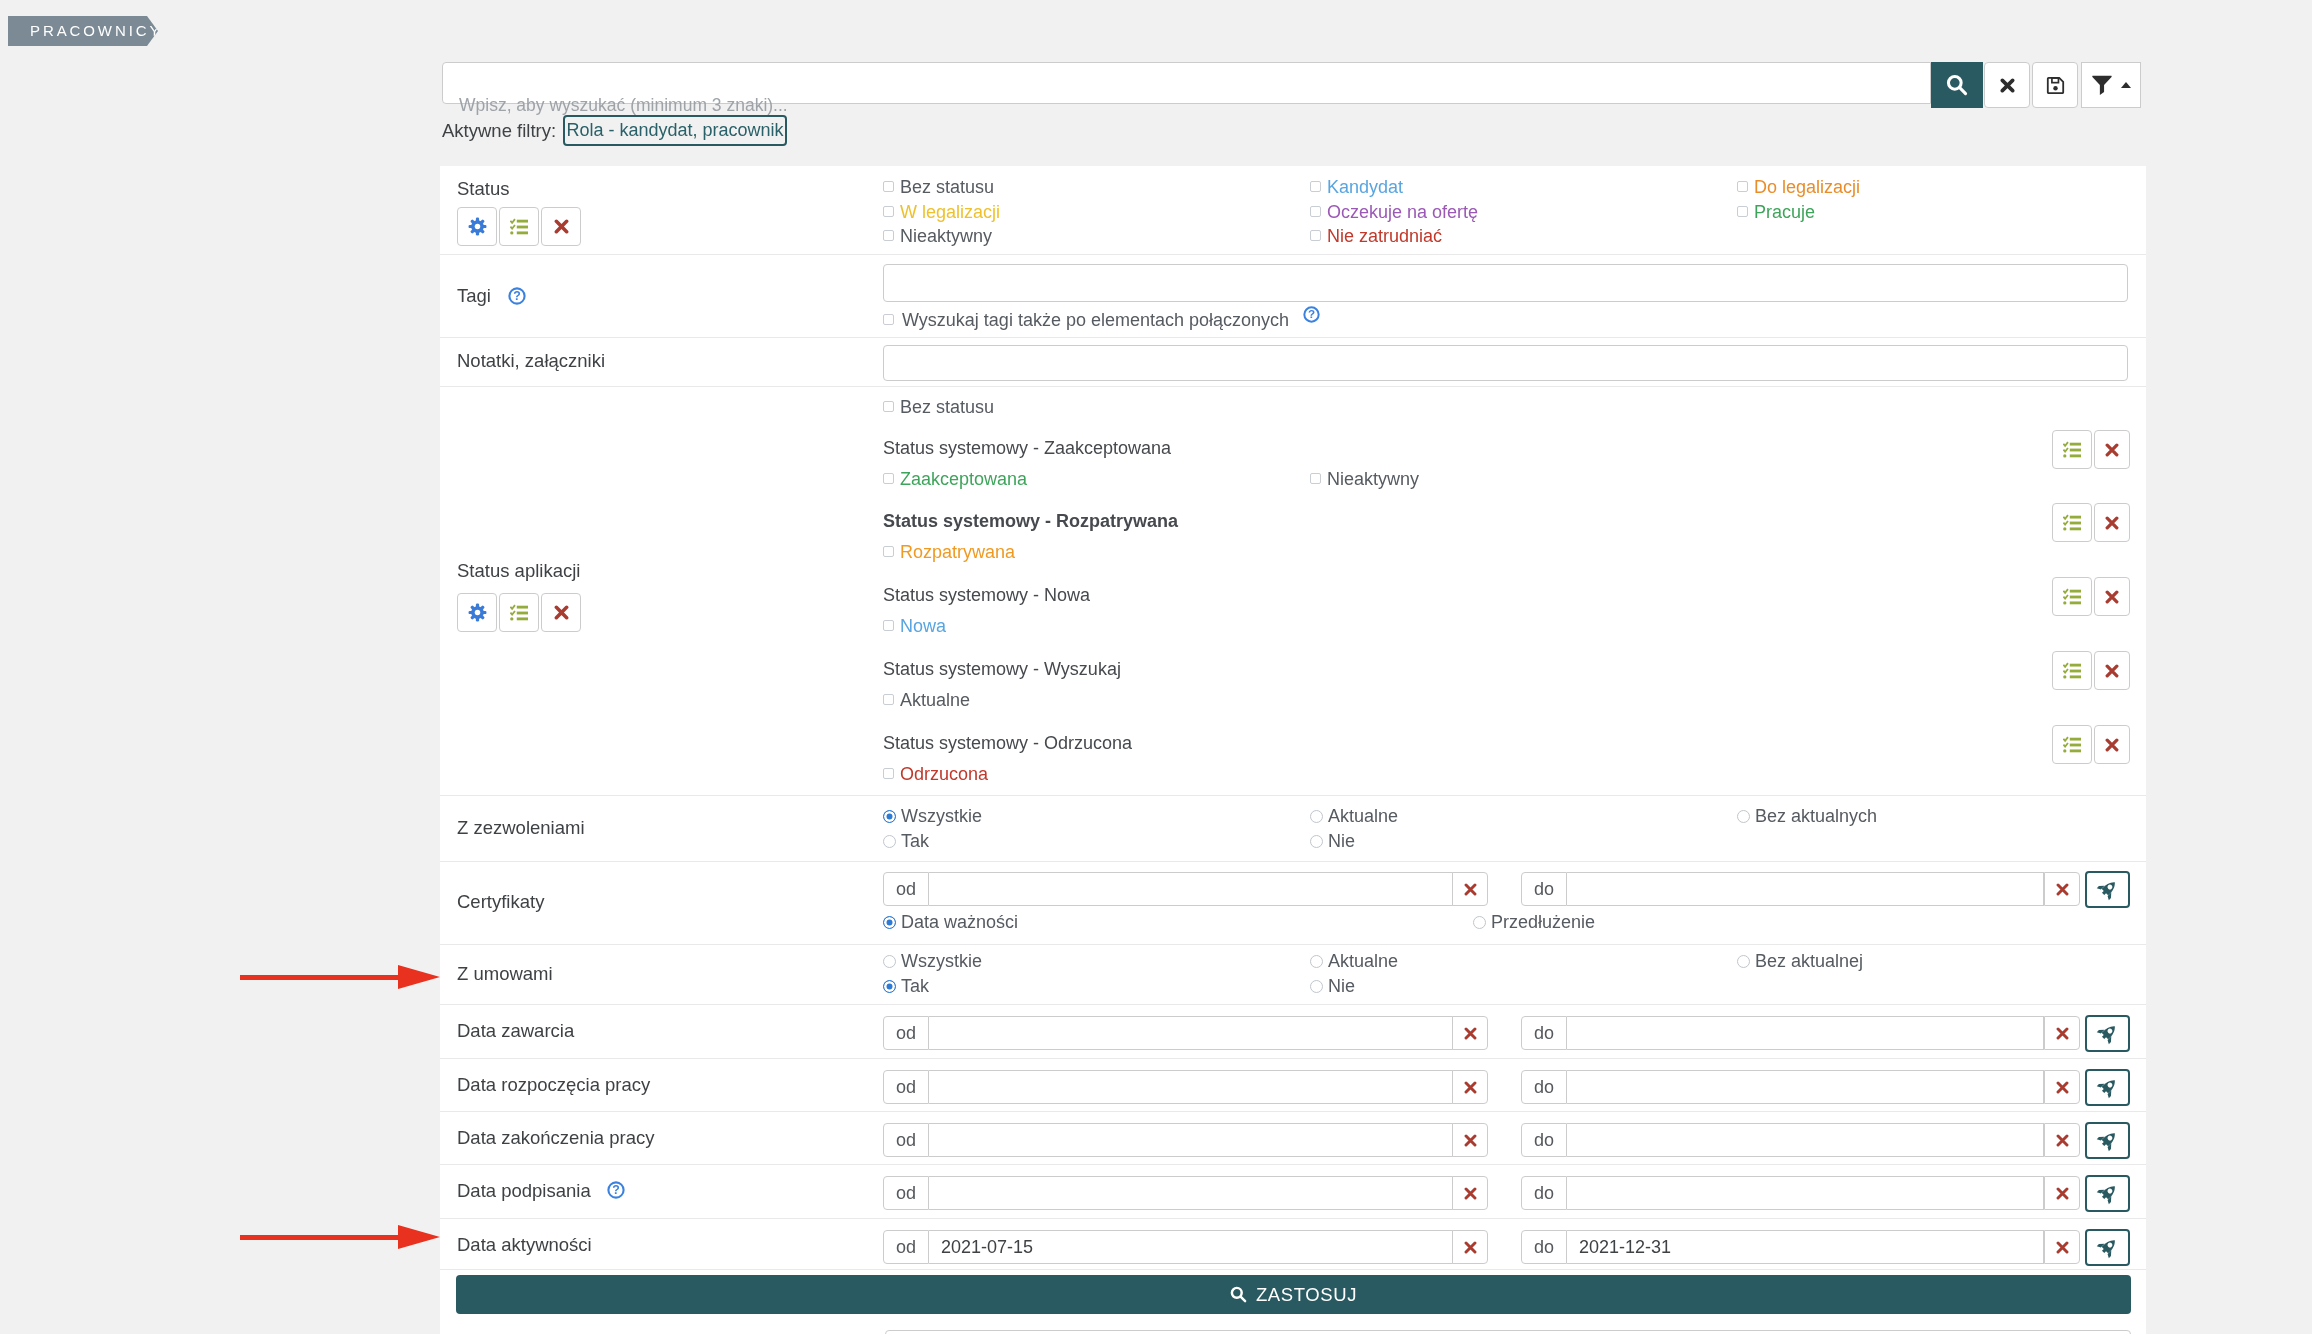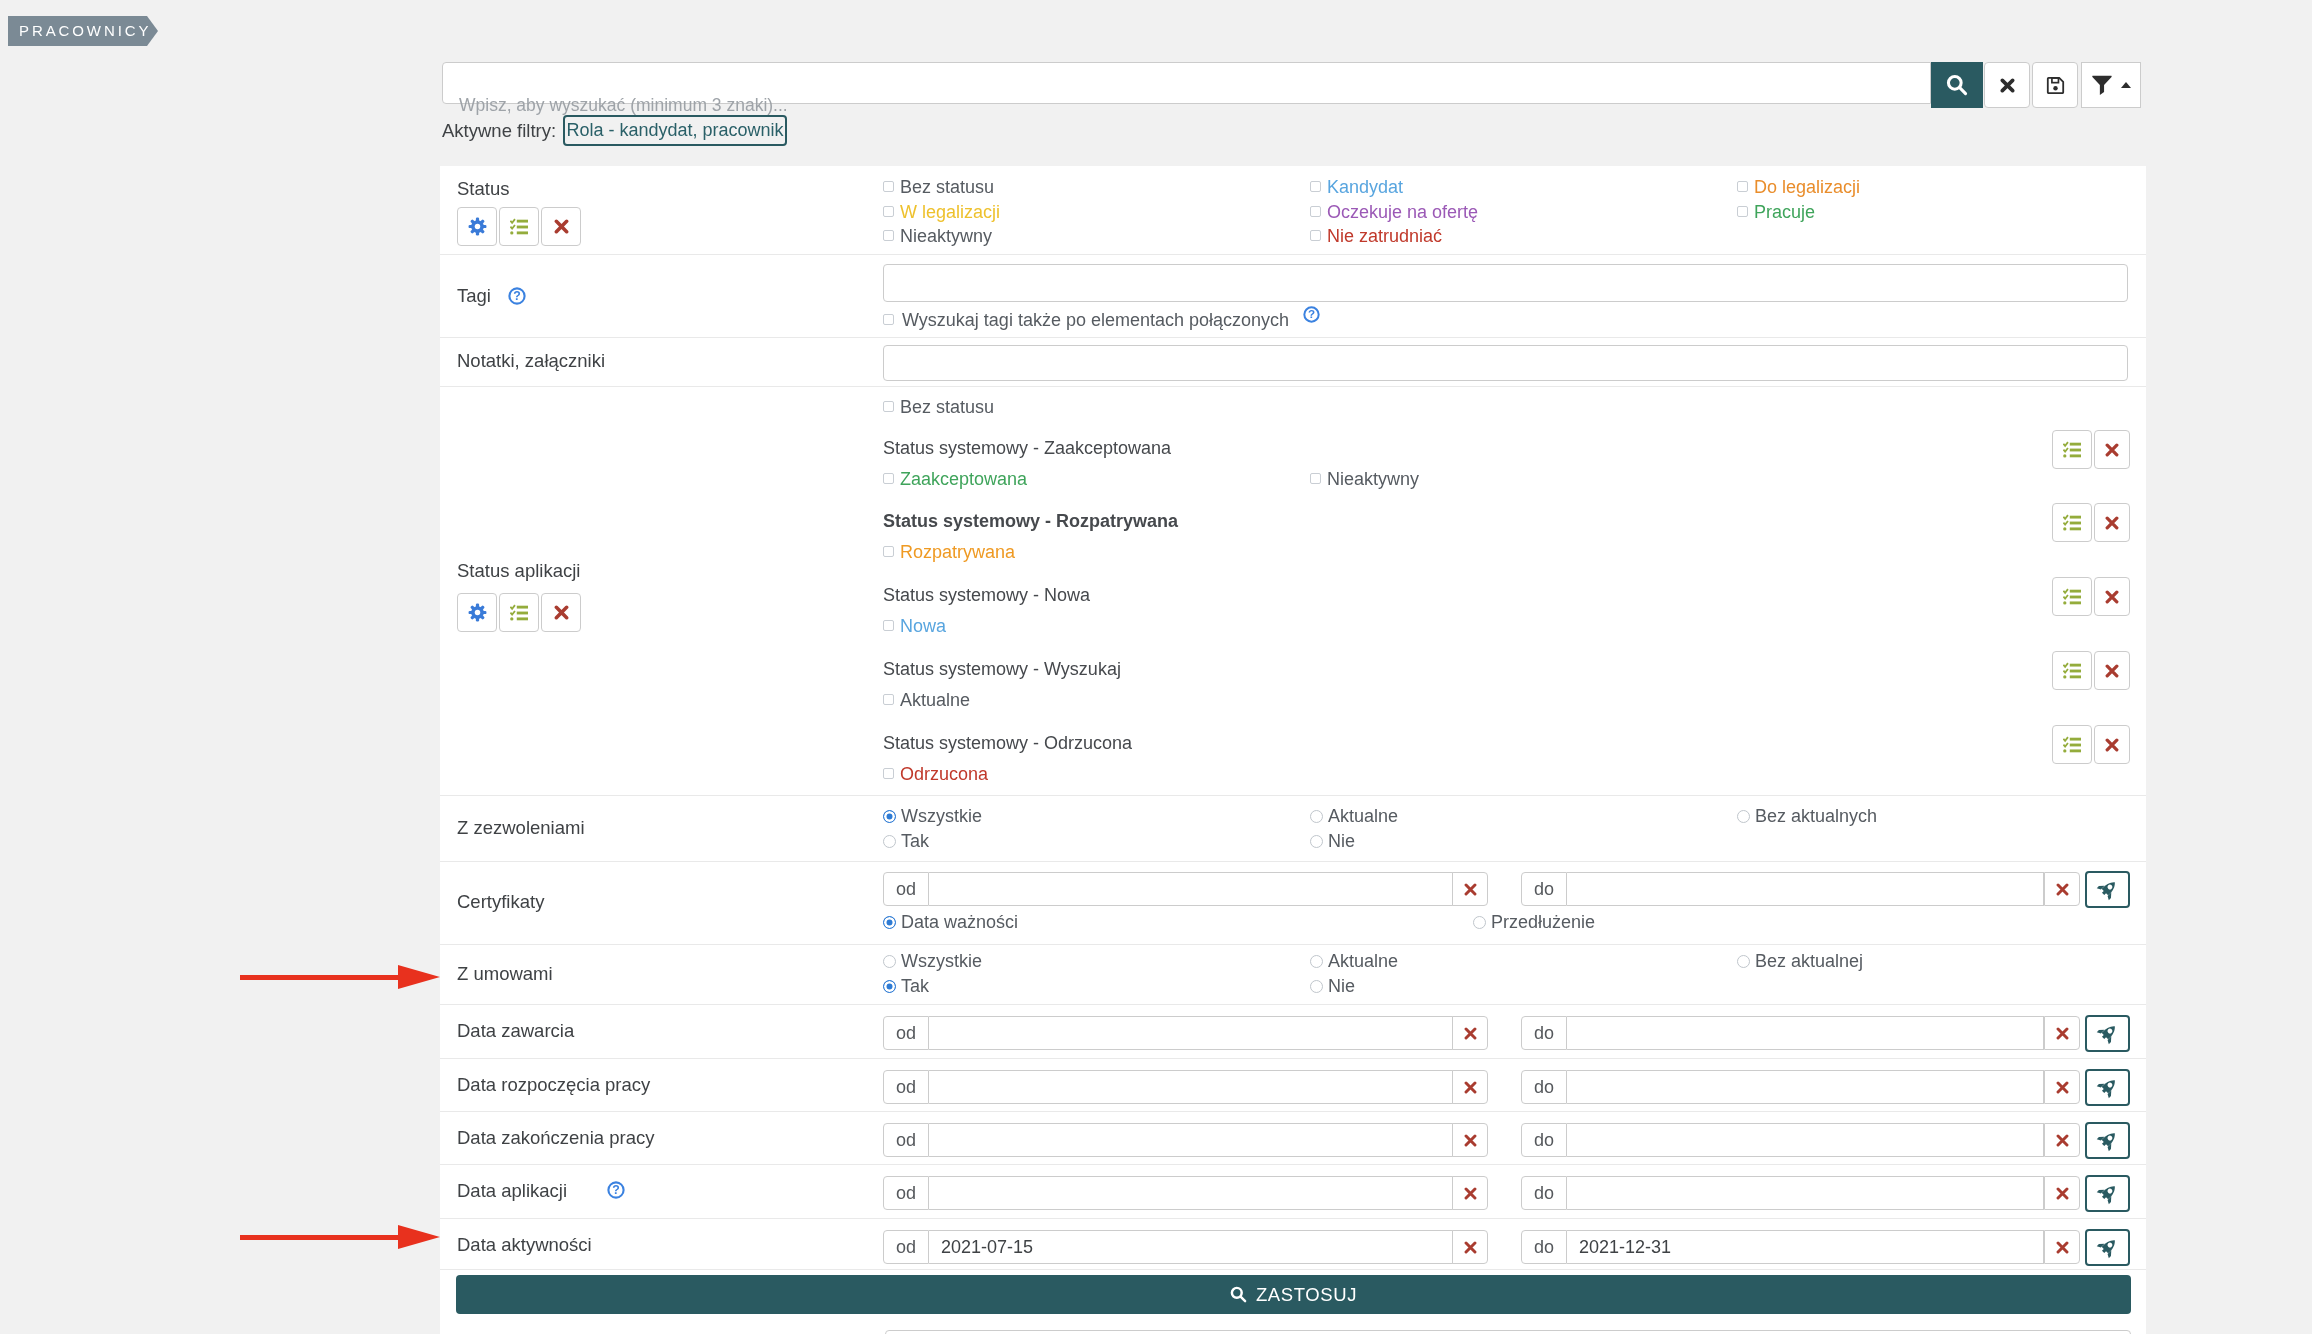--- a/index.html
+++ b/index.html
@@ -1,17 +1,17 @@
 <!DOCTYPE html>
 <html><head><meta charset="utf-8"><style>
 html,body{margin:0;padding:0;}
 body{width:2312px;height:1334px;position:relative;background:#f1f1f1;font-family:"Liberation Sans",sans-serif;overflow:hidden;}
 div{box-sizing:border-box;}
 </style></head><body>
-<div style="position:absolute;left:8px;top:16px;width:150px;height:30px;background:#7b8a95;color:#fff;font-size:15px;line-height:30px;padding-left:11px;letter-spacing:2.9px;clip-path:polygon(0 0, 139px 0, 100% 50%, 139px 100%, 0 100%);">PRACOWNICY</div>
+<div style="position:absolute;left:8px;top:16px;width:150px;height:30px;background:#7b8a95;color:#fff;font-size:15px;line-height:30px;padding-left:22px;letter-spacing:2.9px;clip-path:polygon(0 0, 139px 0, 100% 50%, 139px 100%, 0 100%);">PRACOWNICY</div>
 <div style="position:absolute;left:440px;top:166px;width:1706px;height:1168px;background:#fff;"></div>
 <div style="position:absolute;left:442px;top:62px;width:1489px;height:42px;background:#fff;border:1px solid #cccccc;border-radius:4px 0 0 4px;"></div>
 <div style="position:absolute;left:459px;top:72px;line-height:24px;font-size:17.5px;color:#9ea3a8;white-space:nowrap;font-weight:normal;margin-top:21px;">Wpisz, aby wyszukać (minimum 3 znaki)...</div>
 <div style="position:absolute;left:1931px;top:62px;width:52px;height:46px;border:1px solid #2a5a61;border-radius:4pxpx;background:#2a5a61;display:flex;align-items:center;justify-content:center;box-sizing:border-box;">
     <svg width="22" height="22" viewBox="0 0 18 18">
       <circle cx="7.2" cy="7.2" r="5.2" stroke="#fff" stroke-width="2.5" fill="none"></circle>
       <line x1="11.2" y1="11.2" x2="16" y2="16" stroke="#fff" stroke-width="2.5" stroke-linecap="round"></line>
     </svg>
   </div>
 <div style="position:absolute;left:1984px;top:62px;width:46px;height:46px;border:1px solid #cccccc;border-radius:4px;background:#fff;display:flex;align-items:center;justify-content:center;box-sizing:border-box;">
@@ -374,21 +374,21 @@
 <div style="position:absolute;left:2085px;top:1122px;width:45px;height:37px;border:2px solid #2a5a61;border-radius:4px;background:#fff;display:flex;align-items:center;justify-content:center;box-sizing:border-box;">
     <svg width="23" height="23" viewBox="0 0 20 20">
       <g transform="translate(10,10) rotate(45)" fill="#2a5a61">
         <path d="M0 -9 C3.1 -6.3 4 -2.6 4 0.8 L4 3.2 L1.4 3.2 L1.4 5.4 L-1.4 5.4 L-1.4 3.2 L-4 3.2 L-4 0.8 C-4 -2.6 -3.1 -6.3 0 -9 Z"></path>
         <path d="M4.1 -0.6 L7.4 3.2 L7.4 5.8 L4.1 4.0 Z"></path>
         <path d="M-4.1 -0.6 L-7.4 3.2 L-7.4 5.8 L-4.1 4.0 Z"></path>
         <circle cx="0" cy="-3" r="2.1" fill="#fff"></circle>
       </g>
     </svg>
   </div>
-<div style="position:absolute;left:457px;top:1179px;line-height:24px;font-size:18.5px;color:#3f4245;white-space:nowrap;font-weight:normal;">Data aplikacji</div>
+<div style="position:absolute;left:457px;top:1179px;line-height:24px;font-size:18.5px;color:#3f4245;white-space:nowrap;font-weight:normal;">Data podpisania</div>
 <div style="position:absolute;left:883px;top:1176px;width:46px;height:34px;border:1px solid #cccccc;border-radius:4px 0 0 4px;background:#fff;box-sizing:border-box;display:flex;align-items:center;justify-content:center;font-size:18px;color:#55585c;">od</div>
 <div style="position:absolute;left:929px;top:1176px;width:524px;height:34px;border:1px solid #cccccc;border-left:none;background:#fff;box-sizing:border-box;"></div>
 <div style="position:absolute;left:1452px;top:1176px;width:36px;height:34px;border:1px solid #cccccc;border-radius:0 4px 4px 0px;background:#fff;display:flex;align-items:center;justify-content:center;box-sizing:border-box;">
     <svg width="13" height="13" viewBox="0 0 14 14">
       <path d="M2.2 2.2 L11.8 11.8 M11.8 2.2 L2.2 11.8" stroke="#a93c30" stroke-width="3.2" stroke-linecap="round"></path>
     </svg>
   </div>
 <div style="position:absolute;left:1521px;top:1176px;width:46px;height:34px;border:1px solid #cccccc;border-radius:4px 0 0 4px;background:#fff;box-sizing:border-box;display:flex;align-items:center;justify-content:center;font-size:18px;color:#55585c;">do</div>
 <div style="position:absolute;left:1567px;top:1176px;width:477px;height:34px;border:1px solid #cccccc;border-left:none;background:#fff;box-sizing:border-box;"></div>
 <div style="position:absolute;left:2044px;top:1176px;width:36px;height:34px;border:1px solid #cccccc;border-radius:0 4px 4px 0px;background:#fff;display:flex;align-items:center;justify-content:center;box-sizing:border-box;">

